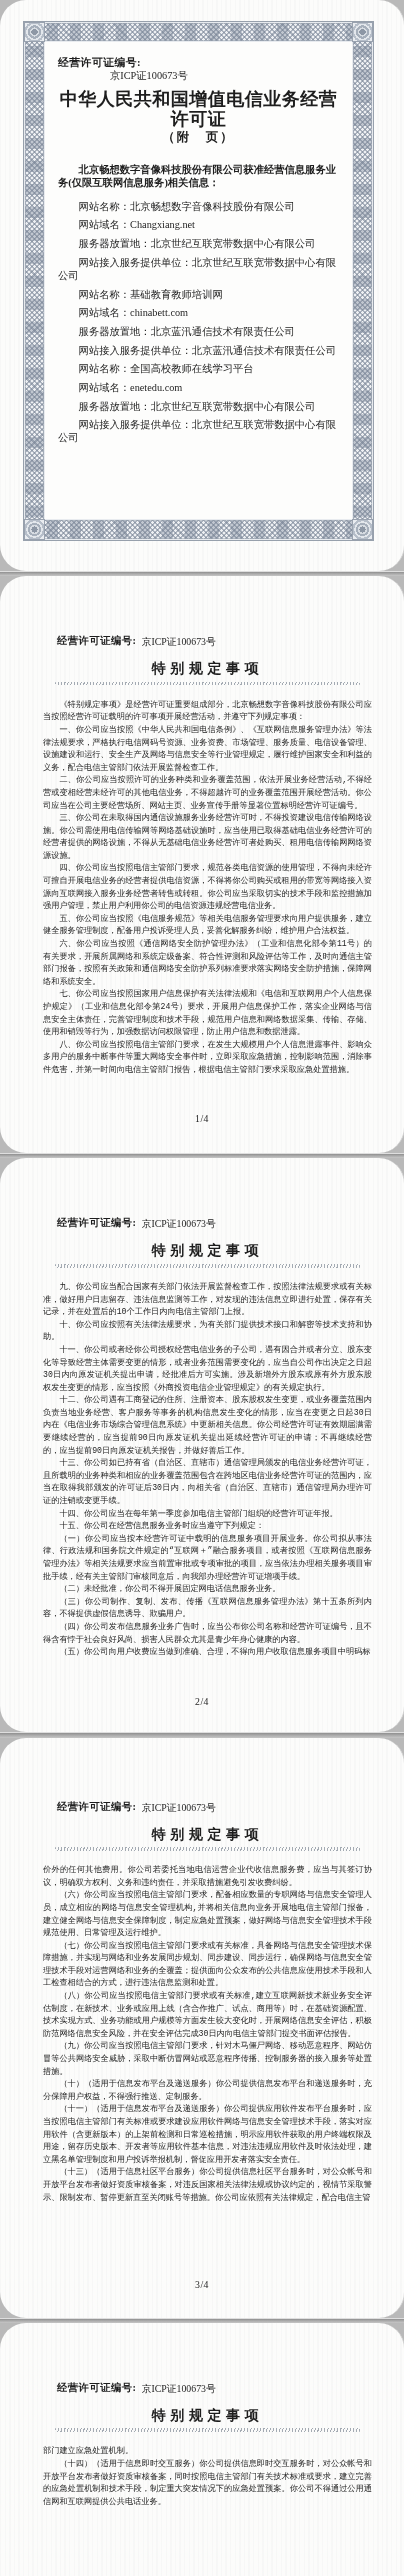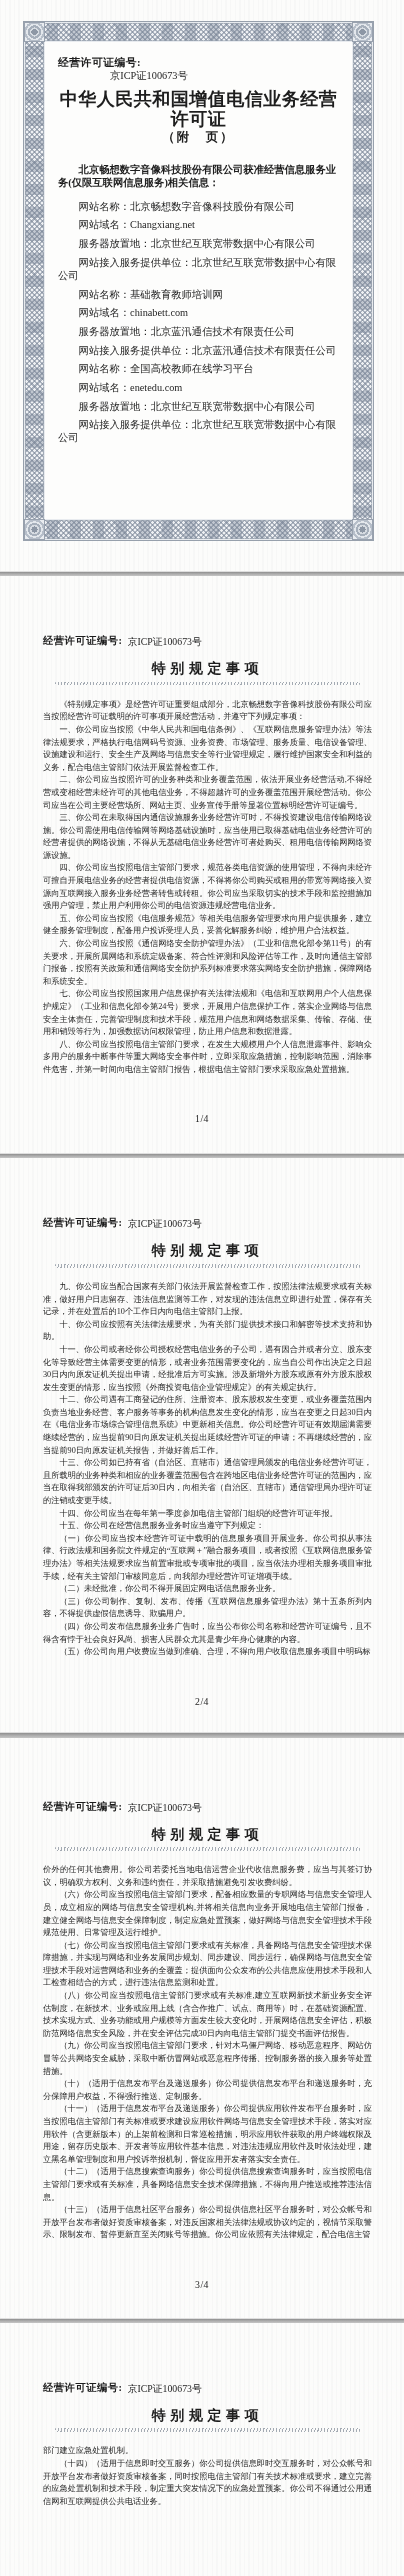--- a/index.html
+++ b/index.html
@@ -13,20 +13,21 @@
   .doc{width:405px;}
 
   
   .page{
     position:relative;
     width:405px;
     background:#fcfcfb;
     background-image:repeating-linear-gradient(90deg, rgba(110,118,130,.035) 0 1.5px, rgba(0,0,0,0) 1.5px 4.6px);
     overflow:hidden;
     box-sizing:border-box;
+    border-radius:26px;
   }
   .divider{
     width:405px;height:5.2px;
     background:linear-gradient(180deg,#8f8f8f 0%,#ababab 45%,#c6c6c6 100%);
     border-top:1px solid #dedede;
     box-sizing:border-box;
   }
 
   
   .page1{height:571px;}
@@ -69,30 +70,30 @@
   }
   .cover-license-label{font-size:10.8px;font-weight:bold;letter-spacing:0.5px;}
   .cover-license-no{font-size:10.3px;margin-left:52px;margin-top:0.5px;}
   .cover-title{font-size:18px;font-weight:bold;text-align:center;letter-spacing:0.5px;margin-top:8.2px;line-height:19.6px;}
   .cover-subtitle{font-size:12.4px;font-weight:bold;text-align:center;letter-spacing:2.1px;line-height:17.5px;}
   .cover-intro{margin-top:16.5px;text-indent:2em;font-weight:bold;}
   .entry{margin:5.7px 0 0 0;text-indent:2em;}
 
   
   .sp-page{padding:58px 32px 0 43px;}
-  .sp-head{font-size:0;white-space:nowrap;}
+  .sp-head{font-size:0;white-space:nowrap;margin-left:14px;}
   .sp-license-label{font-size:10.3px;font-weight:bold;letter-spacing:0.5px;}
   .sp-license-no{font-size:9.8px;margin-left:5.2px;position:relative;top:1px;}
   .sp-title{font-size:14px;font-weight:bold;text-align:center;letter-spacing:4.6px;margin-top:12px;line-height:17.5px;}
   .sp-wave{
     height:3.6px;margin:4.1px auto 0 auto;width:305px;
     background:repeating-linear-gradient(105deg, rgba(148,156,166,.85) 0 1px, rgba(255,255,255,0) 1px 3.1px);
     border-radius:1px;
   }
-  .sp-body{margin-top:13.4px;font-size:8.2px;line-height:12.6px;text-align:justify;}
+  .sp-body{margin-top:13.4px;font-size:8.2px;line-height:12.6px;text-align:justify;font-family:Liberation Mono, monospace;}
   .sp-body p{margin:0;text-indent:2em;}
   .sp-body p.cont{text-indent:0;}
   .pagenum{position:absolute;left:0;width:100%;text-align:center;font-size:9.8px;letter-spacing:0.5px;}
   .page2{height:577px;} .page2 .pagenum{top:537px;}
   .page3{height:574px;} .page3 .pagenum{top:538px;}
   .page4{height:580px;padding-top:62px;} .page4 .pagenum{top:541px;}
   .page5{height:551px;}
   .page{border-right:1px solid #d2d2d2;}
 </style>
 </head>
@@ -189,21 +190,20 @@
     <div class="sp-title">特别规定事项</div>
     <div class="sp-wave"></div>
     <div class="sp-body">
       <p class="cont">价外的任何其他费用。你公司若委托当地电信运营企业代收信息服务费，应当与其签订协议，明确双方权利、义务和违约责任，并采取措施避免引发收费纠纷。</p>
       <p>（六）你公司应当按照电信主管部门要求，配备相应数量的专职网络与信息安全管理人员，成立相应的网络与信息安全管理机构,并将相关信息向业务开展地电信主管部门报备，建立健全网络与信息安全保障制度，制定应急处置预案，做好网络与信息安全管理技术手段规范使用、日常管理及运行维护。</p>
       <p>（七）你公司应当按照电信主管部门要求或有关标准，具备网络与信息安全管理技术保障措施，并实现与网络和业务发展同步规划、同步建设、同步运行，确保网络与信息安全管理技术手段对运营网络和业务的全覆盖；提供面向公众发布的公共信息应使用技术手段和人工检查相结合的方式，进行违法信息监测和处置。</p>
       <p>（八）你公司应当按照电信主管部门要求或有关标准,建立互联网新技术新业务安全评估制度，在新技术、业务或应用上线（含合作推广、试点、商用等）时，在基础资源配置、技术实现方式、业务功能或用户规模等方面发生较大变化时，开展网络信息安全评估，积极防范网络信息安全风险，并在安全评估完成30日内向电信主管部门提交书面评估报告。</p>
       <p>（九）你公司应当按照电信主管部门要求，针对木马僵尸网络、移动恶意程序、网站仿冒等公共网络安全威胁，采取中断仿冒网站或恶意程序传播、控制服务器的接入服务等处置措施。</p>
       <p>（十）（适用于信息发布平台及递送服务）你公司提供信息发布平台和递送服务时，充分保障用户权益，不得强行推送、定制服务。</p>
       <p>（十一）（适用于信息发布平台及递送服务）你公司提供应用软件发布平台服务时，应当按照电信主管部门有关标准或要求建设应用软件网络与信息安全管理技术手段，落实对应用软件（含更新版本）的上架前检测和日常巡检措施，明示应用软件获取的用户终端权限及用途，留存历史版本、开发者等应用软件基本信息，对违法违规应用软件及时依法处理，建立黑名单管理制度和用户投诉举报机制，督促应用开发者落实安全责任。</p>
-      <p>（十二）（适用于信息搜索查询服务）你公司提供信息搜索查询服务时，应当按照电信主管部门要求或有关标准，具备网络信息安全技术保障措施，不得向用户推送或推荐违法信息。</p>
       <p>（十三）（适用于信息社区平台服务）你公司提供信息社区平台服务时，对公众帐号和开放平台发布者做好资质审核备案，对违反国家相关法律法规或协议约定的，视情节采取警示、限制发布、暂停更新直至关闭账号等措施。你公司应依照有关法律规定，配合电信主管</p>
     </div>
     <div class="pagenum">3/4</div>
   </div>
 
   <div class="divider"></div>
 
   <div class="page sp-page page5">
     <div class="sp-head">
       <span class="sp-license-label">经营许可证编号:</span><span class="sp-license-no">京ICP证100673号</span>

